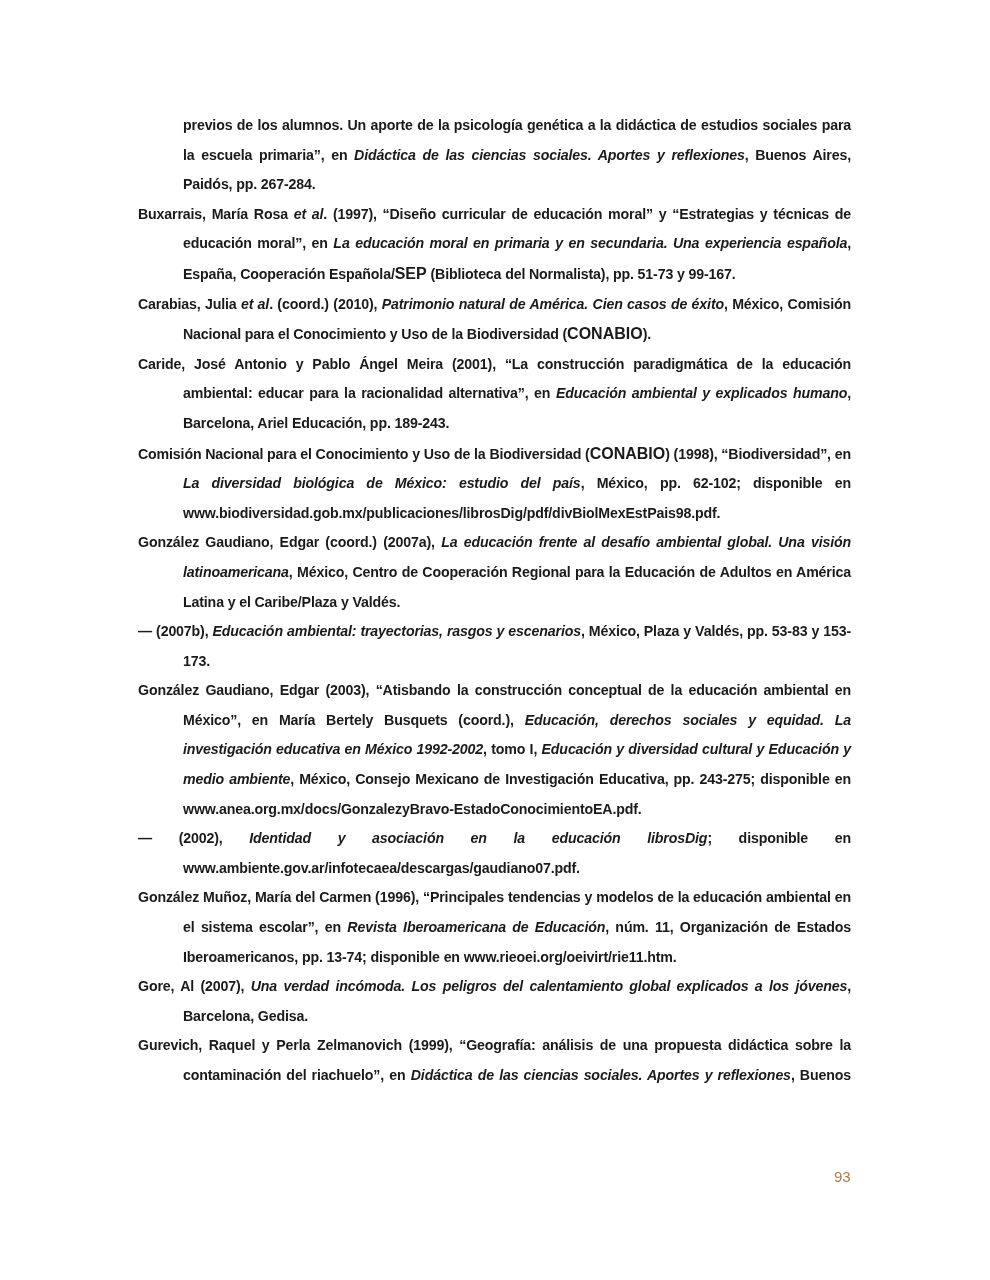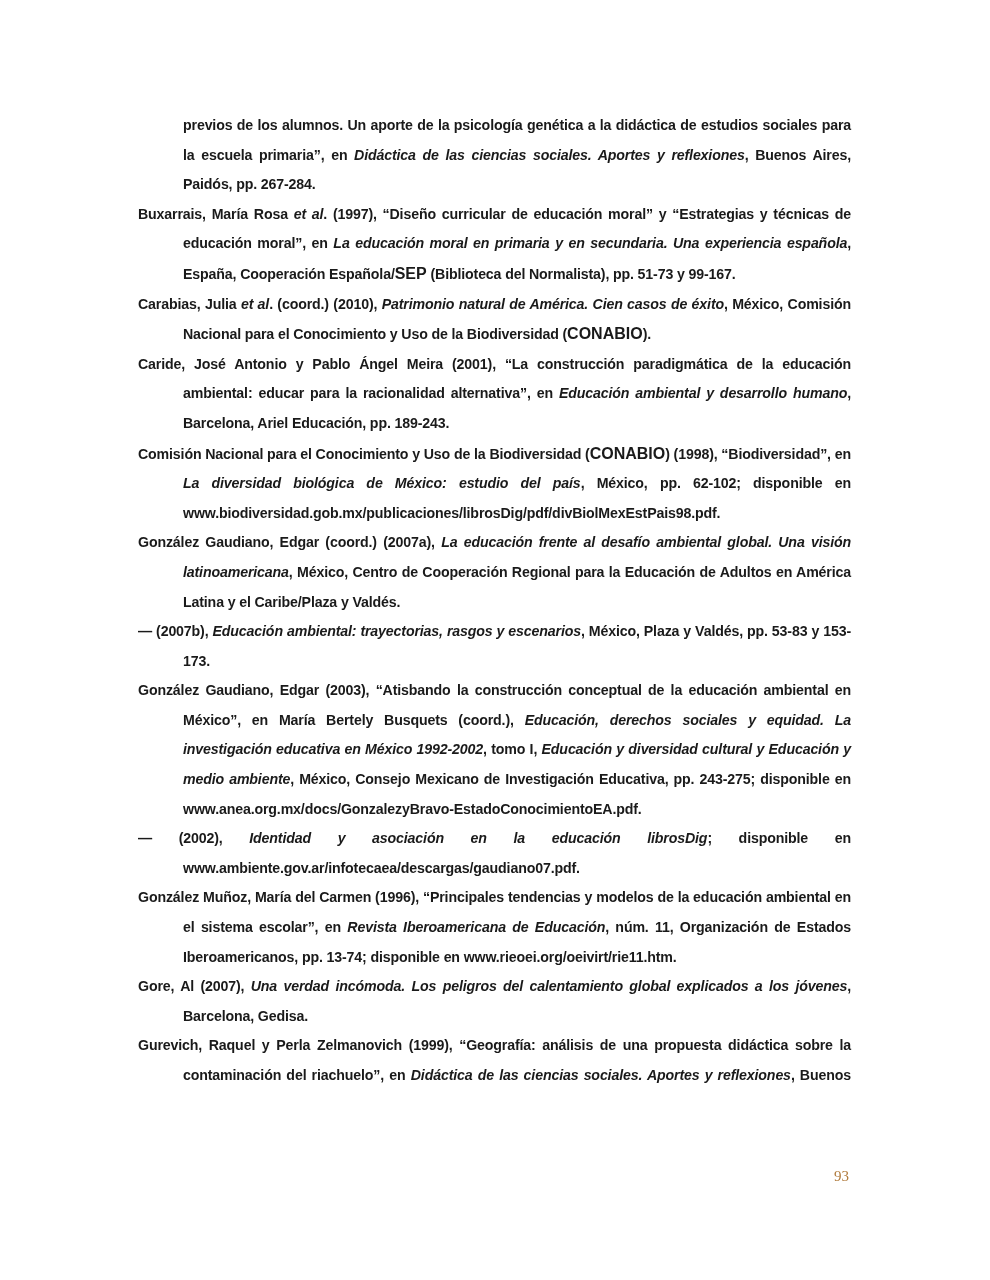--- a/index.html
+++ b/index.html
@@ -13,31 +13,31 @@
   .ref {
     margin: 0; padding-left: 45px; text-indent: -45px;
     text-align: justify; letter-spacing: -0.15px; word-spacing: 0px; font-weight: bold;
   }
   .ref.cont { padding-left: 45px; text-indent: 0; }
   .ref.spread { text-align-last: justify; }
   i { font-style: italic; }
   .sc { font-size: 16px; letter-spacing: 0; }
   .pagenum {
     position: absolute; left: 834px; top: 1168px;
-    font-family: Liberation Serif, serif; font-size: 15px; color: #b07a3c; text-align: center;
+    font-family: Liberation Sans, sans-serif; font-size: 15px; color: #b07a3c; text-align: center;
   }
 </style>
 </head>
 <body>
 
 <div class="page">
   <p class="ref cont">previos de los alumnos. Un aporte de la psicología genética a la didáctica de estudios sociales para la escuela primaria”, en <i>Didáctica de las ciencias sociales. Aportes y reflexiones</i>, Buenos Aires, Paidós, pp. 267-284.</p>
   <p class="ref">Buxarrais, María Rosa <i>et al</i>. (1997), “Diseño curricular de educación moral” y “Estrategias y técnicas de educación moral”, en <i>La educación moral en primaria y en secundaria. Una experiencia española</i>, España, Cooperación Española/<span class="sc">SEP</span> (Biblioteca del Normalista), pp. 51-73 y 99-167.</p>
   <p class="ref">Carabias, Julia <i>et al</i>. (coord.) (2010), <i>Patrimonio natural de América. Cien casos de éxito</i>, México, Comisión Nacional para el Conocimiento y Uso de la Biodiversidad (<span class="sc">CONABIO</span>).</p>
-  <p class="ref">Caride, José Antonio y Pablo Ángel Meira (2001), “La construcción paradigmática de la educación ambiental: educar para la racionalidad alternativa”, en <i>Educación ambiental y desarrollo humano</i>, Barcelona, Ariel Educación, pp. 189-243.</p>
+  <p class="ref">Caride, José Antonio y Pablo Ángel Meira (2001), “La construcción paradigmática de la educación ambiental: educar para la racionalidad alternativa”, en <i>Educación ambiental y explicados humano</i>, Barcelona, Ariel Educación, pp. 189-243.</p>
   <p class="ref">Comisión Nacional para el Conocimiento y Uso de la Biodiversidad (<span class="sc">CONABIO</span>) (1998), “Biodiversidad”, en <i>La diversidad biológica de México: estudio del país</i>, México, pp. 62-102; disponible en www.biodiversidad.gob.mx/publicaciones/librosDig/pdf/divBiolMexEstPais98.pdf.</p>
   <p class="ref">González Gaudiano, Edgar (coord.) (2007a), <i>La educación frente al desafío ambiental global. Una visión latinoamericana</i>, México, Centro de Cooperación Regional para la Educación de Adultos en América Latina y el Caribe/Plaza y Valdés.</p>
   <p class="ref">— (2007b), <i>Educación ambiental: trayectorias, rasgos y escenarios</i>, México, Plaza y Valdés, pp. 53-83 y 153-173.</p>
   <p class="ref">González Gaudiano, Edgar (2003), “Atisbando la construcción conceptual de la educación ambiental en México”, en María Bertely Busquets (coord.), <i>Educación, derechos sociales y equidad. La investigación educativa en México 1992-2002</i>, tomo I, <i>Educación y diversidad cultural y Educación y medio ambiente</i>, México, Consejo Mexicano de Investigación Educativa, pp. 243-275; disponible en www.anea.org.mx/docs/GonzalezyBravo-EstadoConocimientoEA.pdf.</p>
   <p class="ref">— (2002), <i>Identidad y asociación en la educación librosDig</i>; disponible en www.ambiente.gov.ar/infotecaea/descargas/gaudiano07.pdf.</p>
   <p class="ref">González Muñoz, María del Carmen (1996), “Principales tendencias y modelos de la educación ambiental en el sistema escolar”, en <i>Revista Iberoamericana de Educación</i>, núm. 11, Organización de Estados Iberoamericanos, pp. 13-74; disponible en www.rieoei.org/oeivirt/rie11.htm.</p>
   <p class="ref">Gore, Al (2007), <i>Una verdad incómoda. Los peligros del calentamiento global explicados a los jóvenes</i>, Barcelona, Gedisa.</p>
   <p class="ref spread">Gurevich, Raquel y Perla Zelmanovich (1999), “Geografía: análisis de una propuesta didáctica sobre la contaminación del riachuelo”, en <i>Didáctica de las ciencias sociales. Aportes y reflexiones</i>, Buenos</p>
 </div>
 

